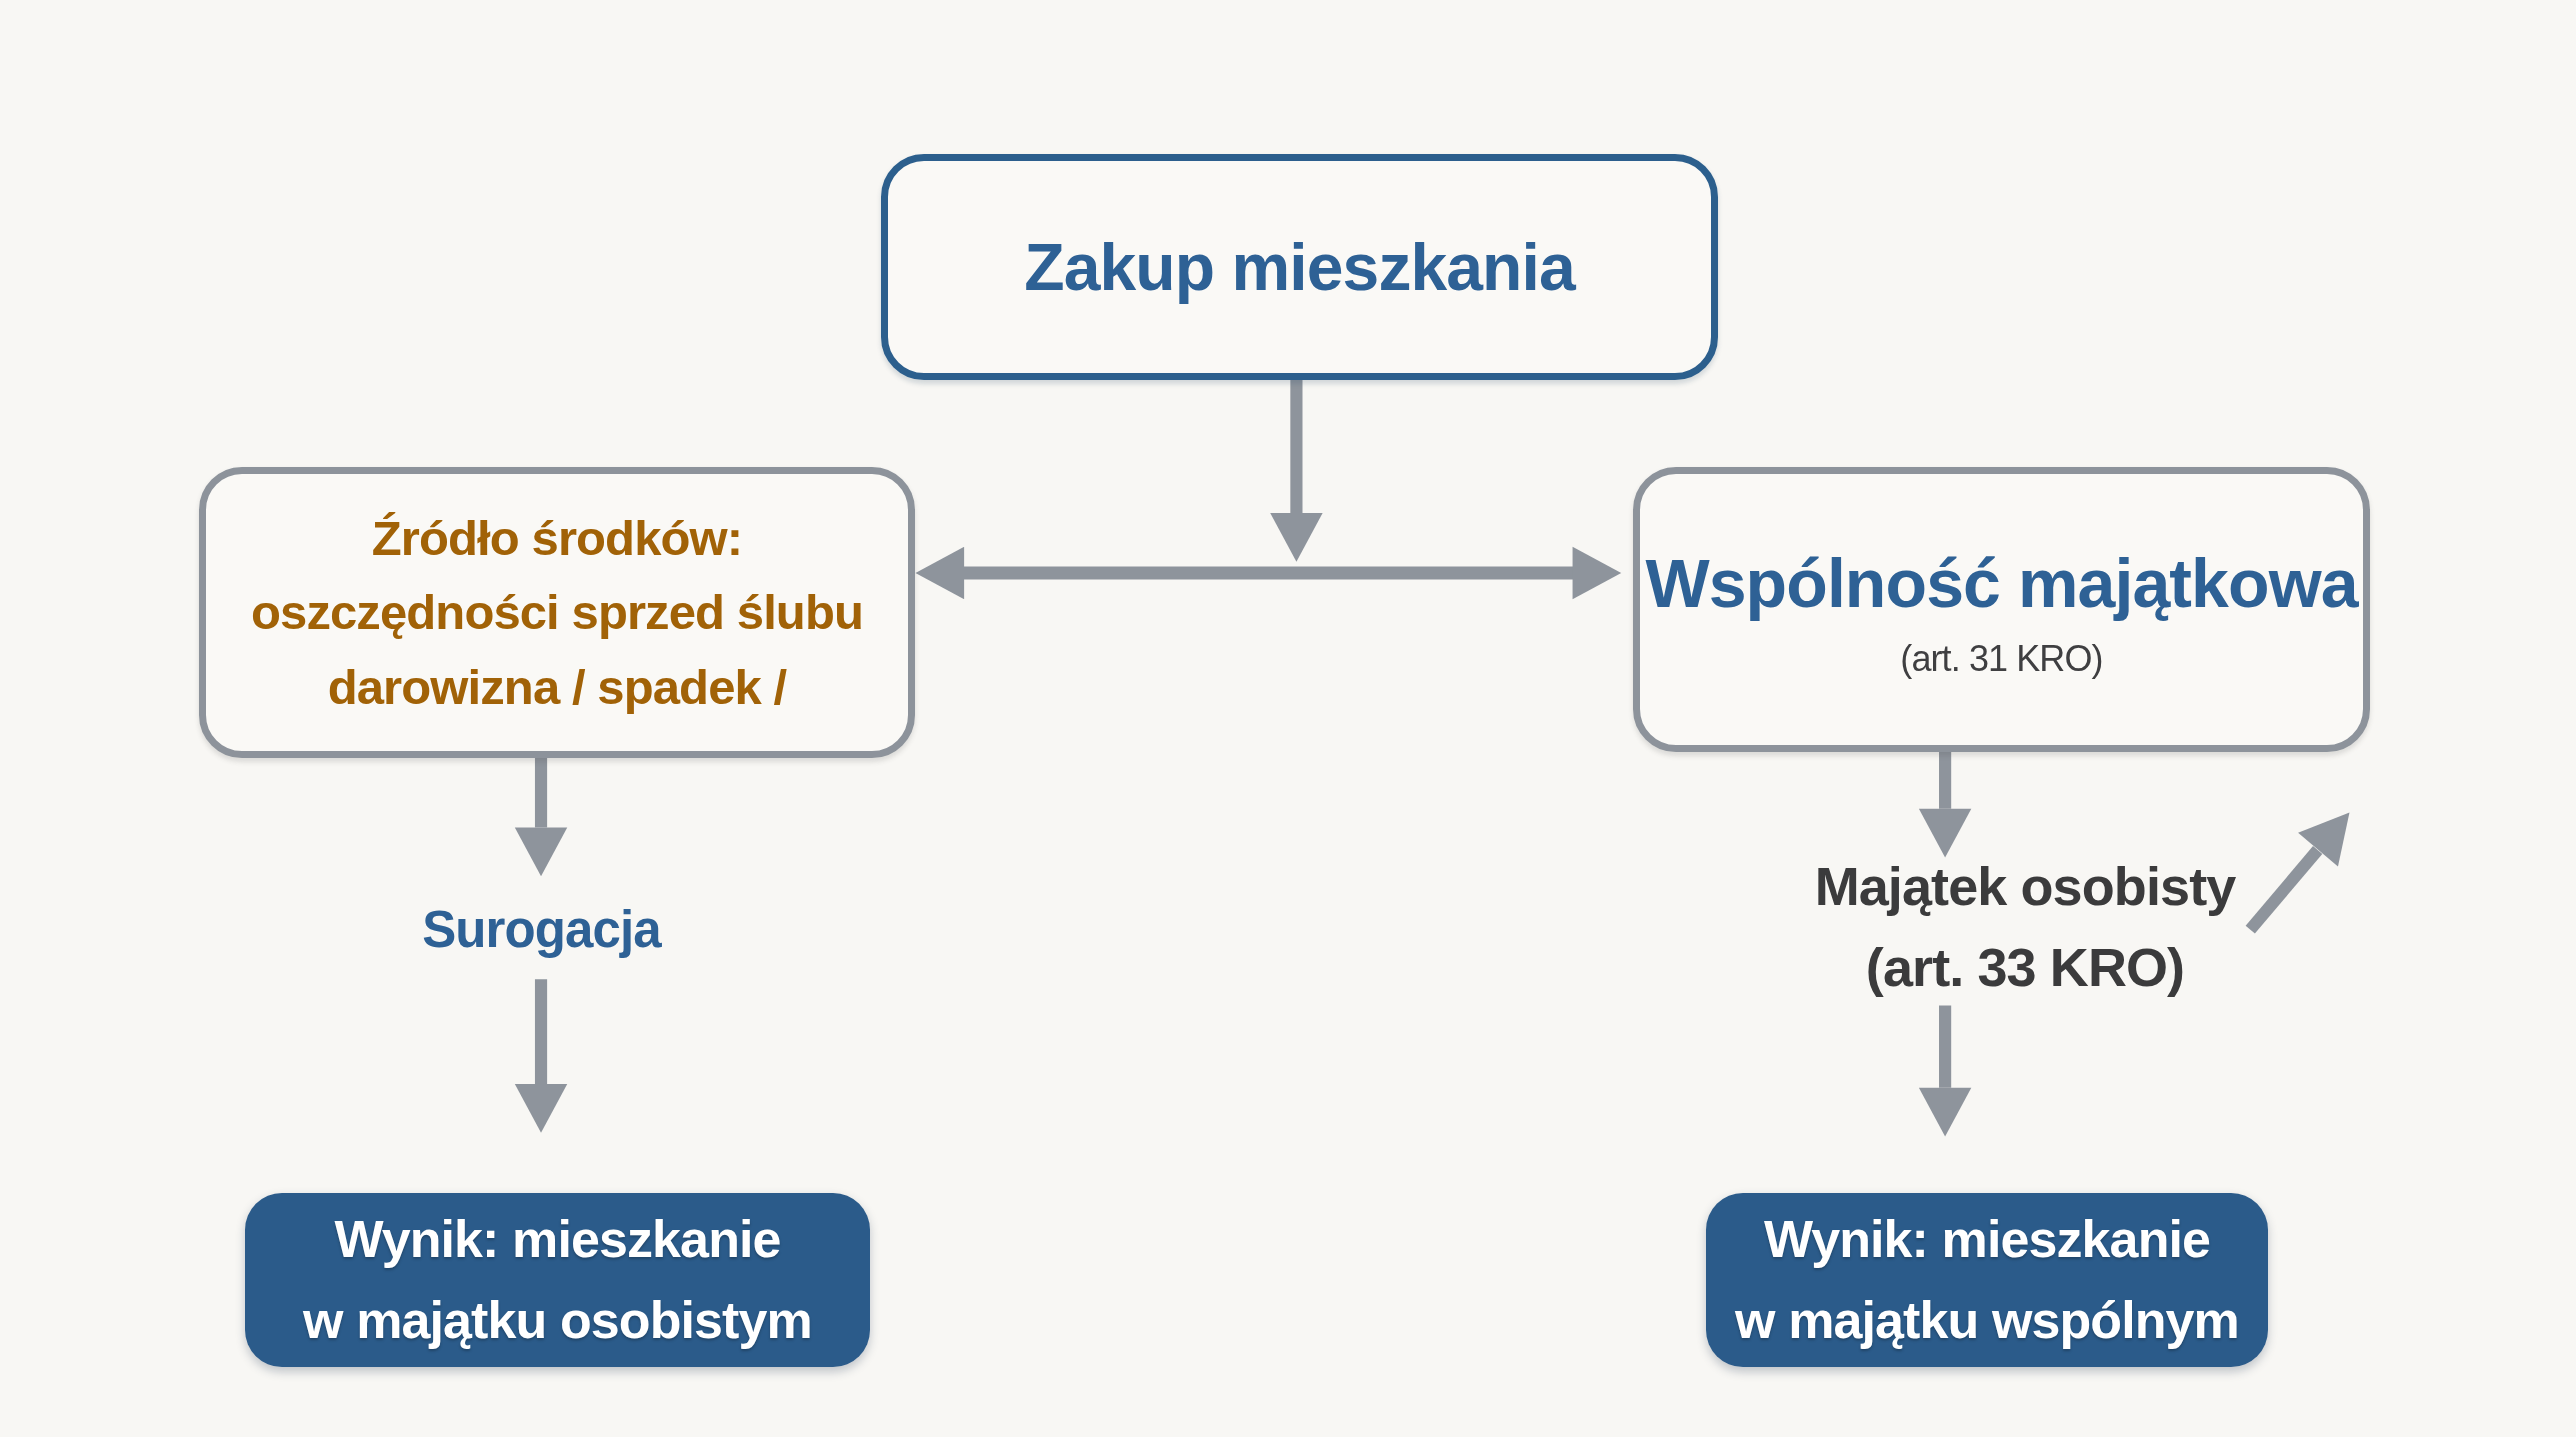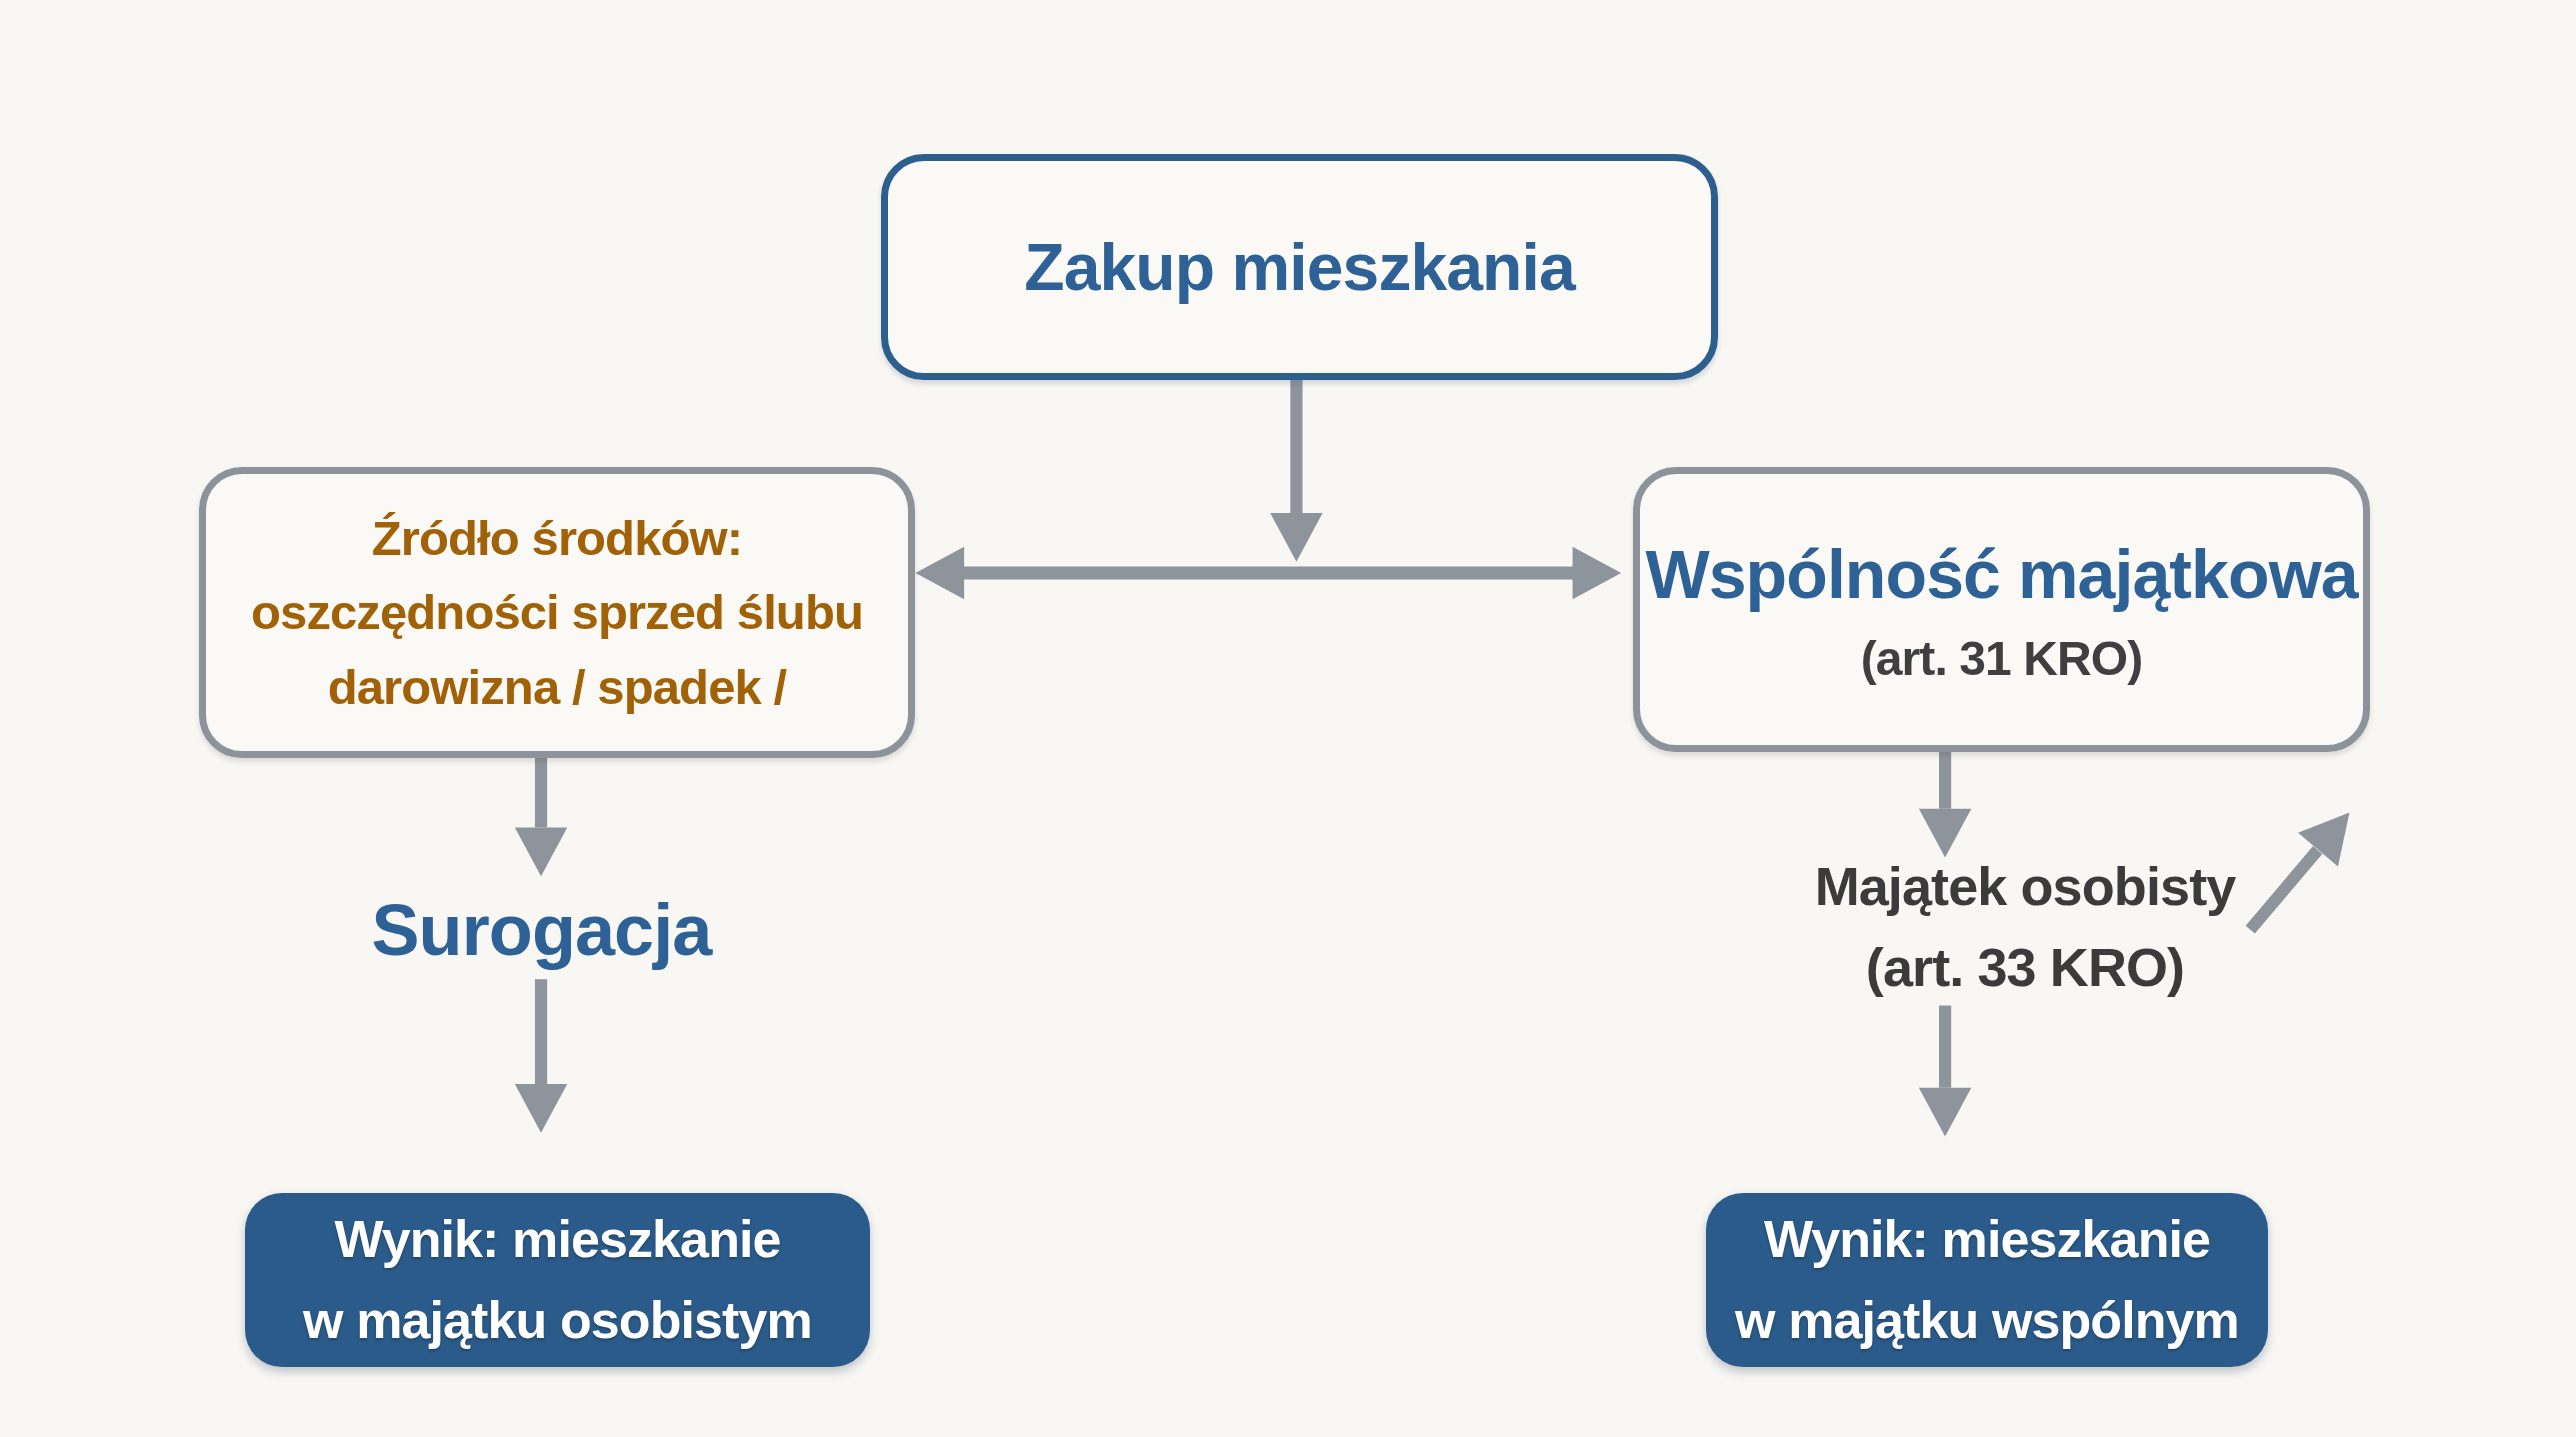--- a/index.html
+++ b/index.html
@@ -9,22 +9,22 @@
   .box{position:absolute;display:flex;flex-direction:column;align-items:center;justify-content:center;
        text-align:center;border-radius:43px;letter-spacing:-0.9px;margin-top:44px;}
   .box.outlined-blue{border:7.5px solid #2c5f8d;background:#faf9f6;box-shadow:0 3.7px 5.6px rgba(40,70,100,.18);}
   .box.outlined-gray{border:7.5px solid #8d939b;background:#faf9f6;box-shadow:0 3.7px 5.6px rgba(60,60,60,.15);}
   .box.filled{background:#2b5b8a;border-radius:37px;box-shadow:0 4.7px 9.4px rgba(30,50,80,.25);}
   .label{position:absolute;display:flex;flex-direction:column;align-items:center;justify-content:center;
          text-align:center;letter-spacing:-0.9px;}
   .t-title{font-size:66px;font-weight:700;color:#2e6195;}
   .t-dark{font-size:49px;font-weight:700;color:#a16207;line-height:1.52;}
   .t-blue-big{font-size:68px;font-weight:700;color:#2e6195;line-height:1.45;}
-  .t-sub{font-size:48px;font-weight:700;color:#3f3f41;line-height:1.45;}
-  .t-surog{font-size:72px;font-weight:700;color:#2e6195;}
+  .t-sub{font-size:36px;font-weight:400;color:#3f3f41;line-height:1.45;}
+  .t-surog{font-size:51px;font-weight:700;color:#2e6195;}
   .t-estate{font-size:54px;font-weight:700;color:#3b3b3c;line-height:1.5;}
   .t-result{font-size:52px;font-weight:700;color:#ffffff;line-height:1.55;text-shadow:0 1.9px 2.8px rgba(0,0,0,.25);}
   .node-top{left:881px;top:110px;width:823px;height:212px;}
   .node-source{left:199px;top:423px;width:702px;height:277px;}
   .node-community{left:1633px;top:423px;width:723px;height:271px;}
   .node-result-left{left:245px;top:1149px;width:625px;height:174px;}
   .node-result-right{left:1706px;top:1149px;width:562px;height:174px;}
   .label-surogacja{left:373px;top:889px;width:337px;height:81px;}
   .label-estate{left:1763px;top:852px;width:524px;height:150px;}
 </style>

